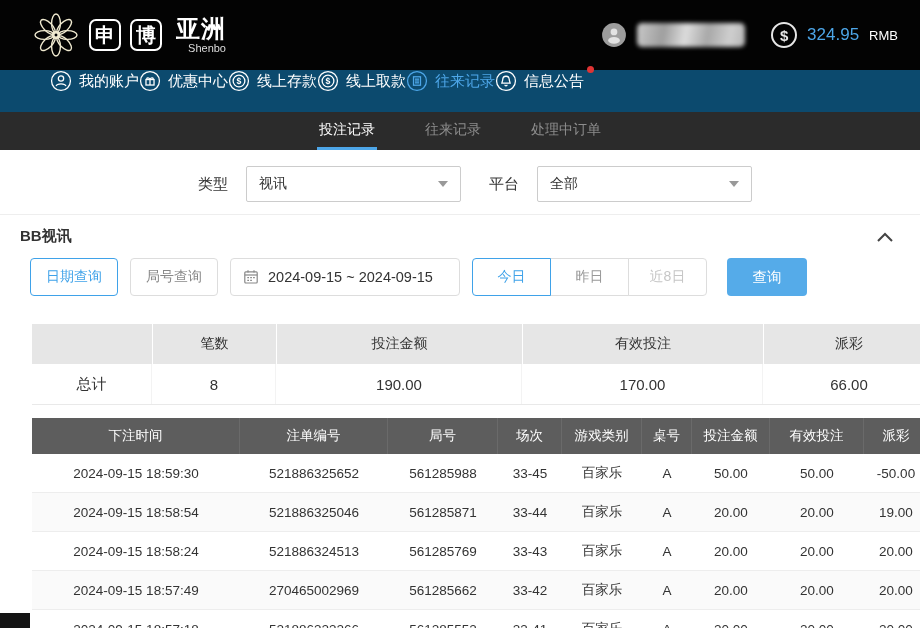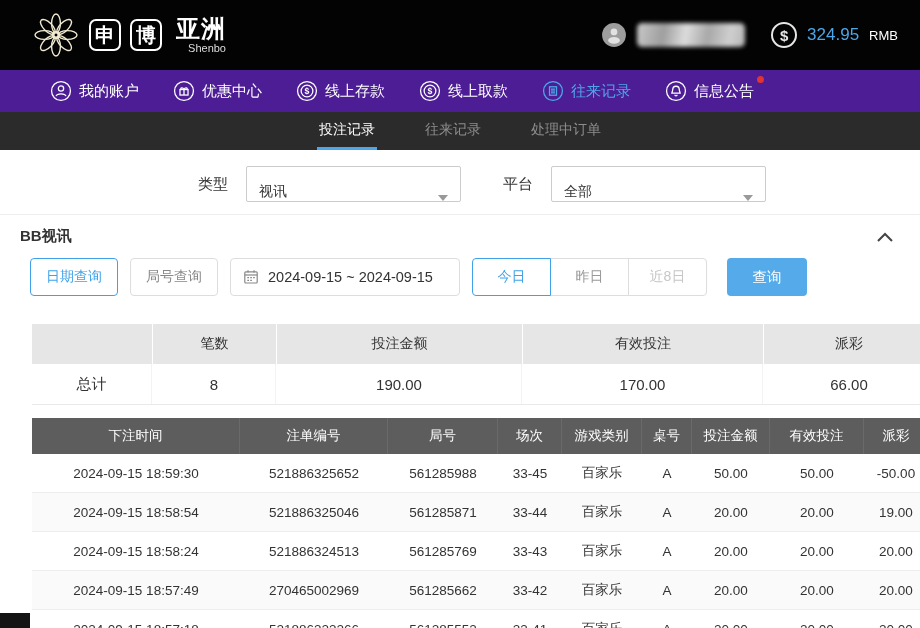--- a/index.html
+++ b/index.html
@@ -18,38 +18,38 @@
   .brand-sub { font-size:11px; color:#ddd; text-align:right; margin-top:1px; }
   .account { margin-left:auto; display:flex; align-items:center; gap:10px; }
   .redacted { width:108px; height:24px; border-radius:5px; filter:blur(2px);
     background:linear-gradient(100deg,#c9c9c9 0%,#9e9e9e 25%,#dcdcdc 45%,#a8a8a8 65%,#cfcfcf 85%,#b5b5b5 100%); }
   .dollar-icon { width:26px; height:26px; border:2px solid #e6e6e6; border-radius:50%; color:#e6e6e6;
     font-weight:bold; font-size:15px; display:flex; align-items:center; justify-content:center; margin-left:16px; }
   .amount { color:#4da6e8; font-size:17px; font-weight:normal; }
   .currency { color:#fff; font-size:13px; }
 
   
-  .nav { height:42px; background:#4c1d95; display:flex; align-items:center; padding-left:50px; gap:34px; }
+  .nav { height:42px; background:#0c4a6e; display:flex; align-items:flex-start; padding-left:50px; }
   .nav-item { display:flex; align-items:center; gap:7px; color:#fff; font-size:15px; cursor:pointer; position:relative; }
   .nav-item.active { color:#4da6e8; }
   .nav-icon { display:flex; }
   .nav-icon svg { stroke:currentColor; }
   .badge-dot { position:absolute; top:-4px; right:-10px; width:7px; height:7px; border-radius:50%; background:#e03434; }
 
   
   .subnav { height:38px; background:#2b2b2b; display:flex; justify-content:center; gap:46px; }
   .tab { font-size:14px; color:#8d8d8d; display:flex; align-items:center; padding:0 2px;
     border-bottom:3px solid transparent; cursor:pointer; }
   .tab.active { color:#fff; border-bottom-color:#4da6e8; }
 
   
-  .filter-row { display:flex; align-items:center; padding:16px 0 12px 198px; gap:14px; border-bottom:1px solid #eee; }
+  .filter-row { display:flex; align-items:center; padding:16px 0 12px 198px; gap:0; border-bottom:1px solid #eee; }
   .filter-label { font-size:15px; color:#333; }
   .select { width:215px; height:36px; border:1px solid #ccc; border-radius:2px; background:#fff;
-    display:flex; align-items:flex-end; justify-content:space-between; padding:0 12px; cursor:pointer; }
+    display:flex; align-items:center; justify-content:space-between; padding:0 12px; cursor:pointer; }
   .select-value { font-size:14px; color:#333; }
   .caret { width:0; height:0; border-left:5px solid transparent; border-right:5px solid transparent; border-top:6px solid #999; }
   .filter-group { display:flex; align-items:center; gap:18px; }
   .filter-group + .filter-group { margin-left:28px; }
 
   
   .section-head { display:flex; align-items:center; justify-content:space-between; padding:12px 26px 8px 20px; }
   .section-title { font-size:15px; font-weight:bold; color:#333; }
 
   

